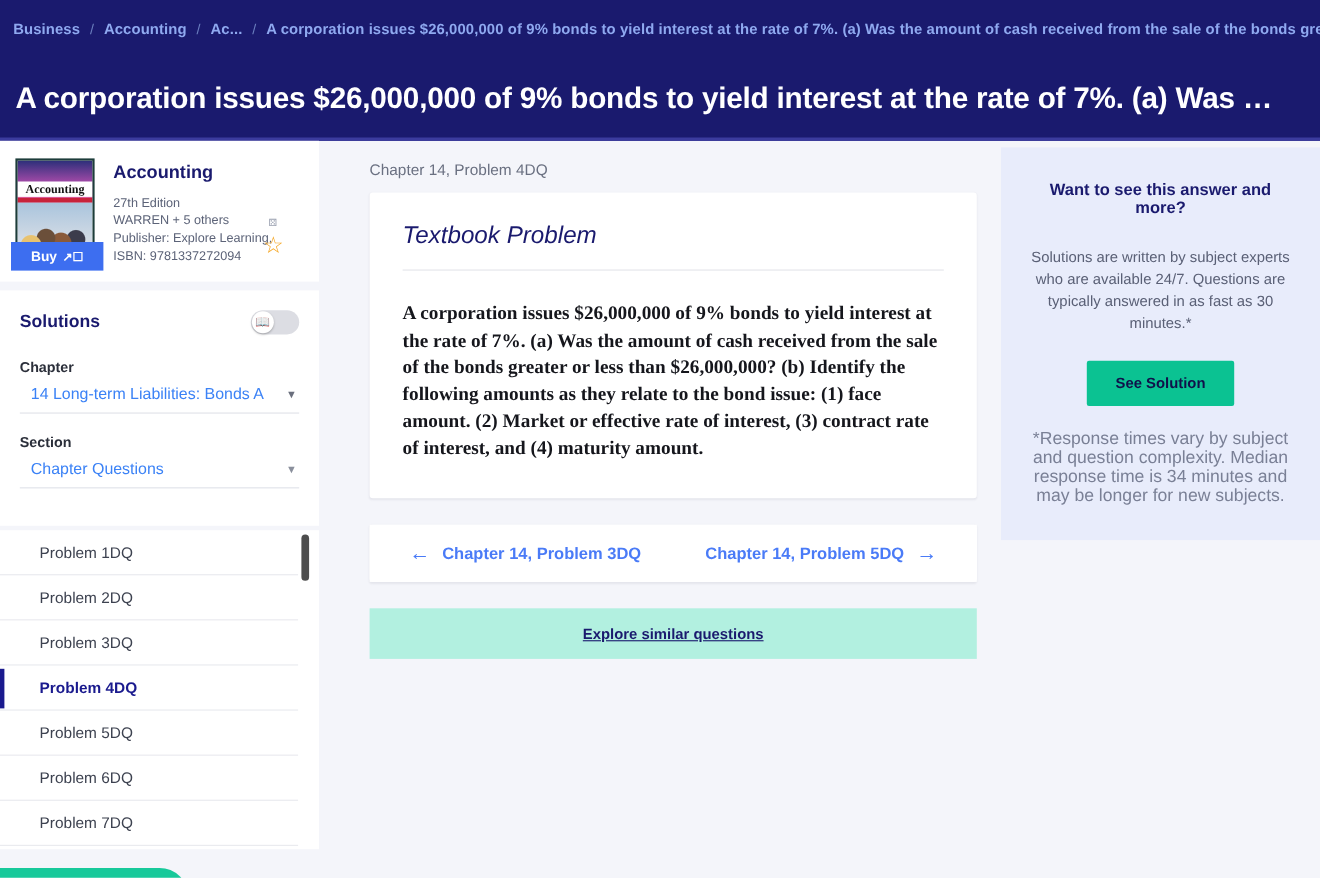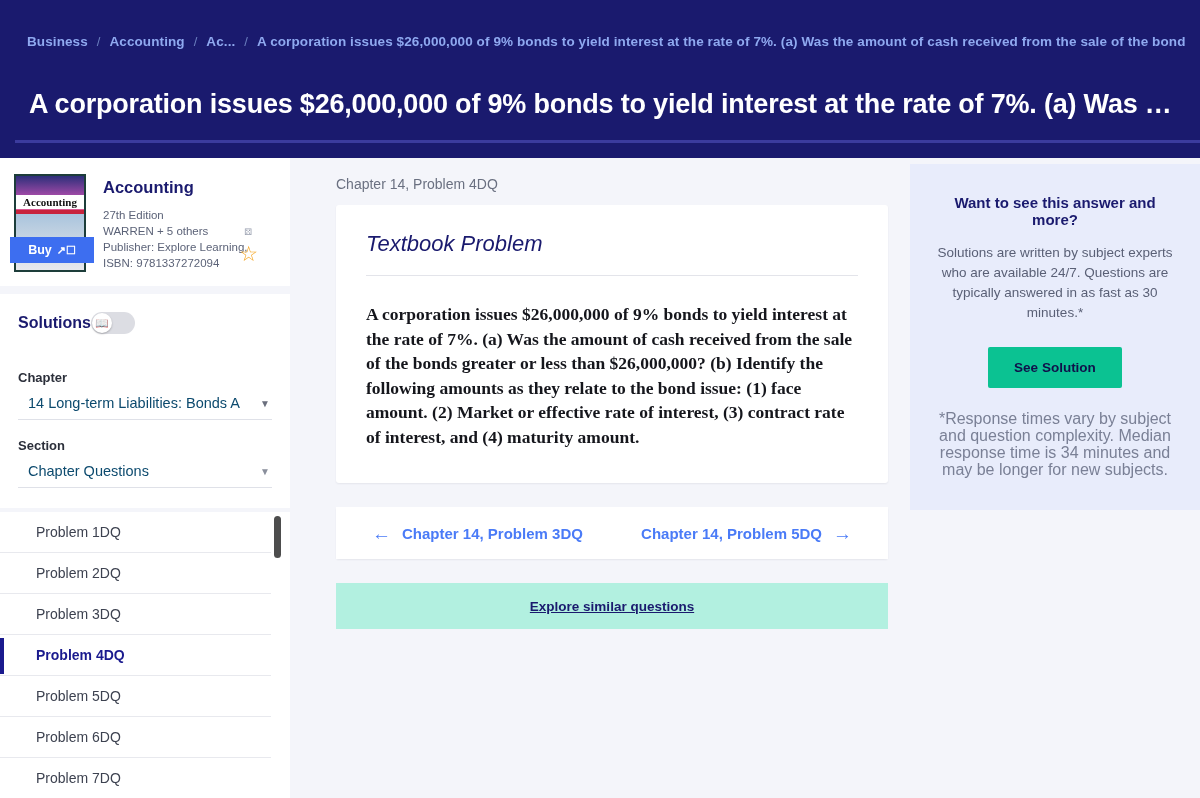--- a/index.html
+++ b/index.html
@@ -7,21 +7,21 @@
     width: 1200px; height: 798px;
     font-family: "Liberation Sans", sans-serif;
     background: #f4f5fa;
     overflow: hidden;
   }
 
   
   .topband {
     background: #1a1a6e;
     width: 1200px;
-    padding: 15px;
+    padding: 0;
     position: relative;
   }
   .breadcrumb {
     height: 53px;
     display: flex;
     align-items: center;
     padding-left: 12px;
     gap: 0px;
     white-space: nowrap;
     overflow: hidden;
@@ -116,21 +116,21 @@
     top: 38px; left: 0; right: 0; bottom: 0;
     background:
       radial-gradient(circle at 18% 70%, #e8c26f 0 9px, transparent 10px),
       radial-gradient(circle at 38% 58%, #6b4f3a 0 8px, transparent 9px),
       radial-gradient(circle at 58% 66%, #8a5a3a 0 9px, transparent 10px),
       radial-gradient(circle at 78% 60%, #3c3c4c 0 8px, transparent 9px),
       linear-gradient(180deg,#a9c4dd 0%, #cfd9e4 55%, #e8e8ee 100%);
   }
   .buybtn {
     position: absolute;
-    left: 0; bottom: 13px;
+    left: 0; bottom: 0;
     width: 84px;
     height: 26px;
     background: #3d6ef0;
     color: #fff;
     font-size: 12.5px;
     font-weight: bold;
     display: flex;
     align-items: center;
     justify-content: center;
     gap: 5px;
@@ -173,21 +173,22 @@
   .solutions-panel {
     background: #fff;
     margin-top: 8px;
     height: 214px;
     padding: 18px 18px 0 18px;
     position: relative;
   }
   .sol-head {
     display: flex;
     align-items: center;
-    margin-bottom: 36px;
+    justify-content: space-between;
+    margin-bottom: 22px;
   }
   .sol-title { color: #1a1a6e; font-size: 16px; font-weight: bold; }
   .toggle {
     width: 44px; height: 22px;
     background: #dcdde3;
     border-radius: 11px;
     position: relative;
     cursor: pointer;
   }
   .toggle .knob {
@@ -211,21 +212,21 @@
   }
   .select-row {
     display: flex;
     align-items: center;
     justify-content: space-between;
     border-bottom: 1px solid #dfe1e8;
     padding: 0 2px 8px 10px;
     margin-bottom: 18px;
     cursor: pointer;
   }
-  .select-val { color: #0c4a6e; font-size: 14.5px; white-space: nowrap; overflow: hidden; }
+  .select-val { color: #3b82f6; font-size: 14.5px; white-space: nowrap; overflow: hidden; }
   .caret { color: #6a6f7d; font-size: 10px; }
   .caret.thin { color: #8a8f9c; }
 
   .problist {
     background: #fff;
     margin-top: 4px;
     height: 290px;
     overflow: hidden;
     position: relative;
   }
@@ -385,21 +386,21 @@
   }
   .side-promo {
     background: #e8ecfb;
     padding: 30px 24px 32px 24px;
     text-align: center;
   }
   .sp-h {
     color: #1a1a6e;
     font-size: 15px;
     font-weight: bold;
-    margin-bottom: 15px;
+    margin-bottom: 26px;
   }
   .sp-body {
     color: #5a6076;
     font-size: 13.5px;
     line-height: 20px;
     margin-bottom: 24px;
   }
   .sp-btn {
     background: #0bc292;
     color: #10104a;

